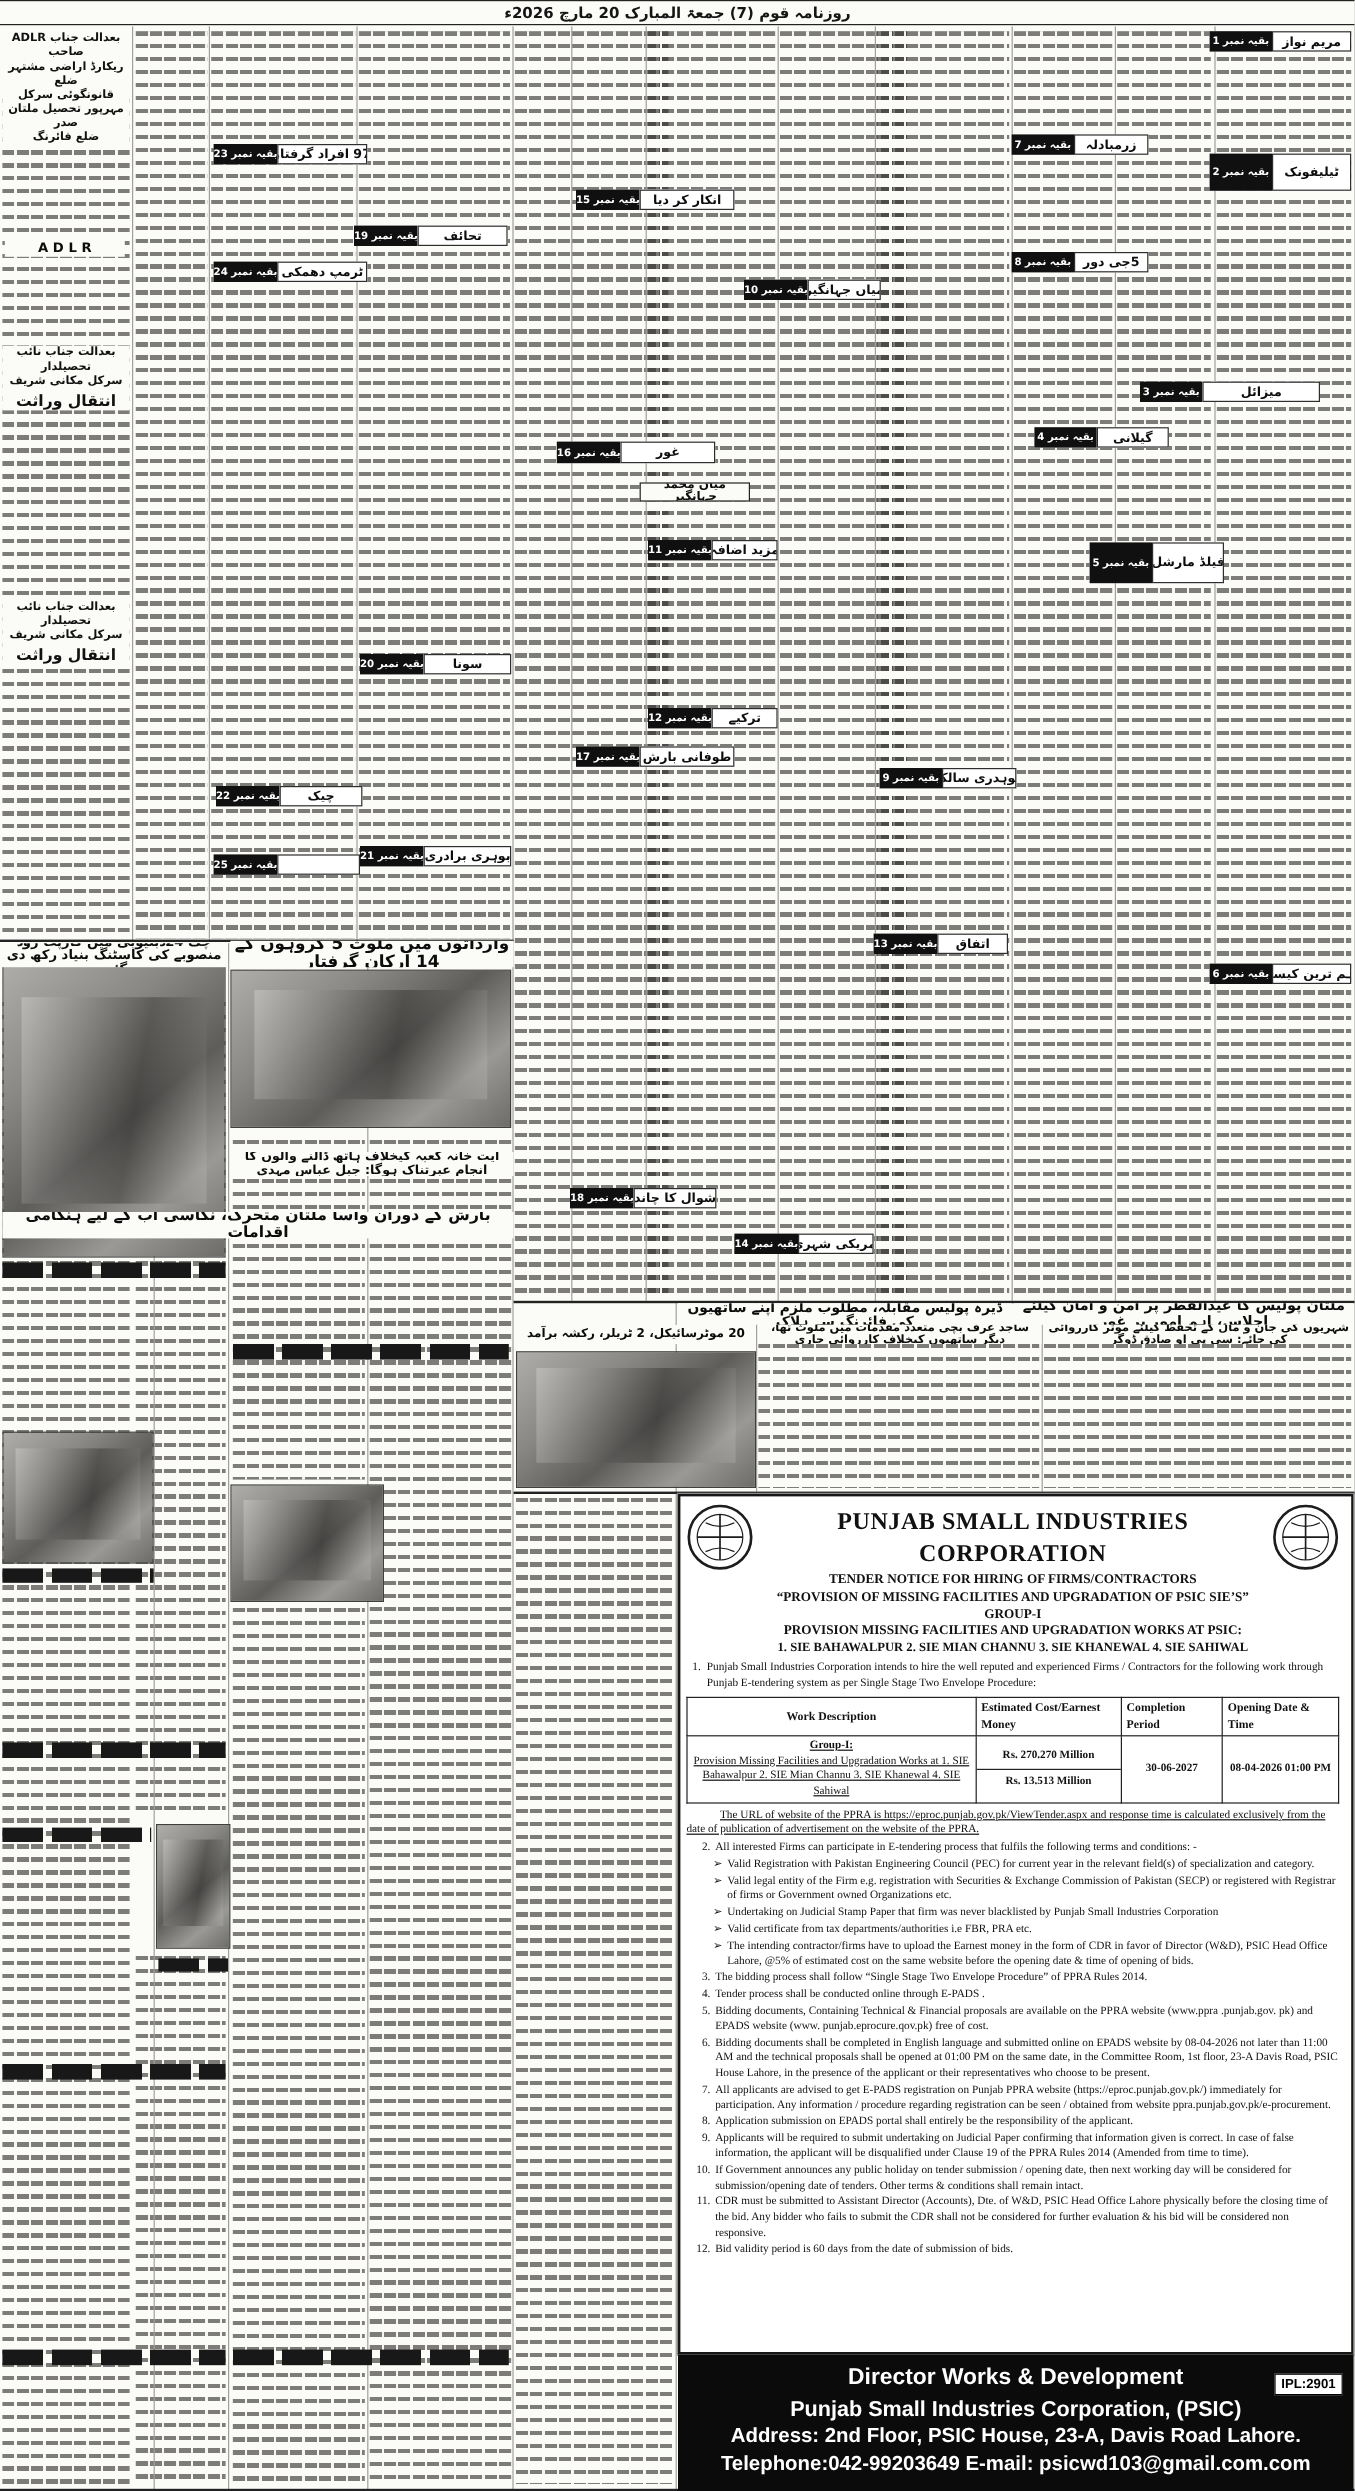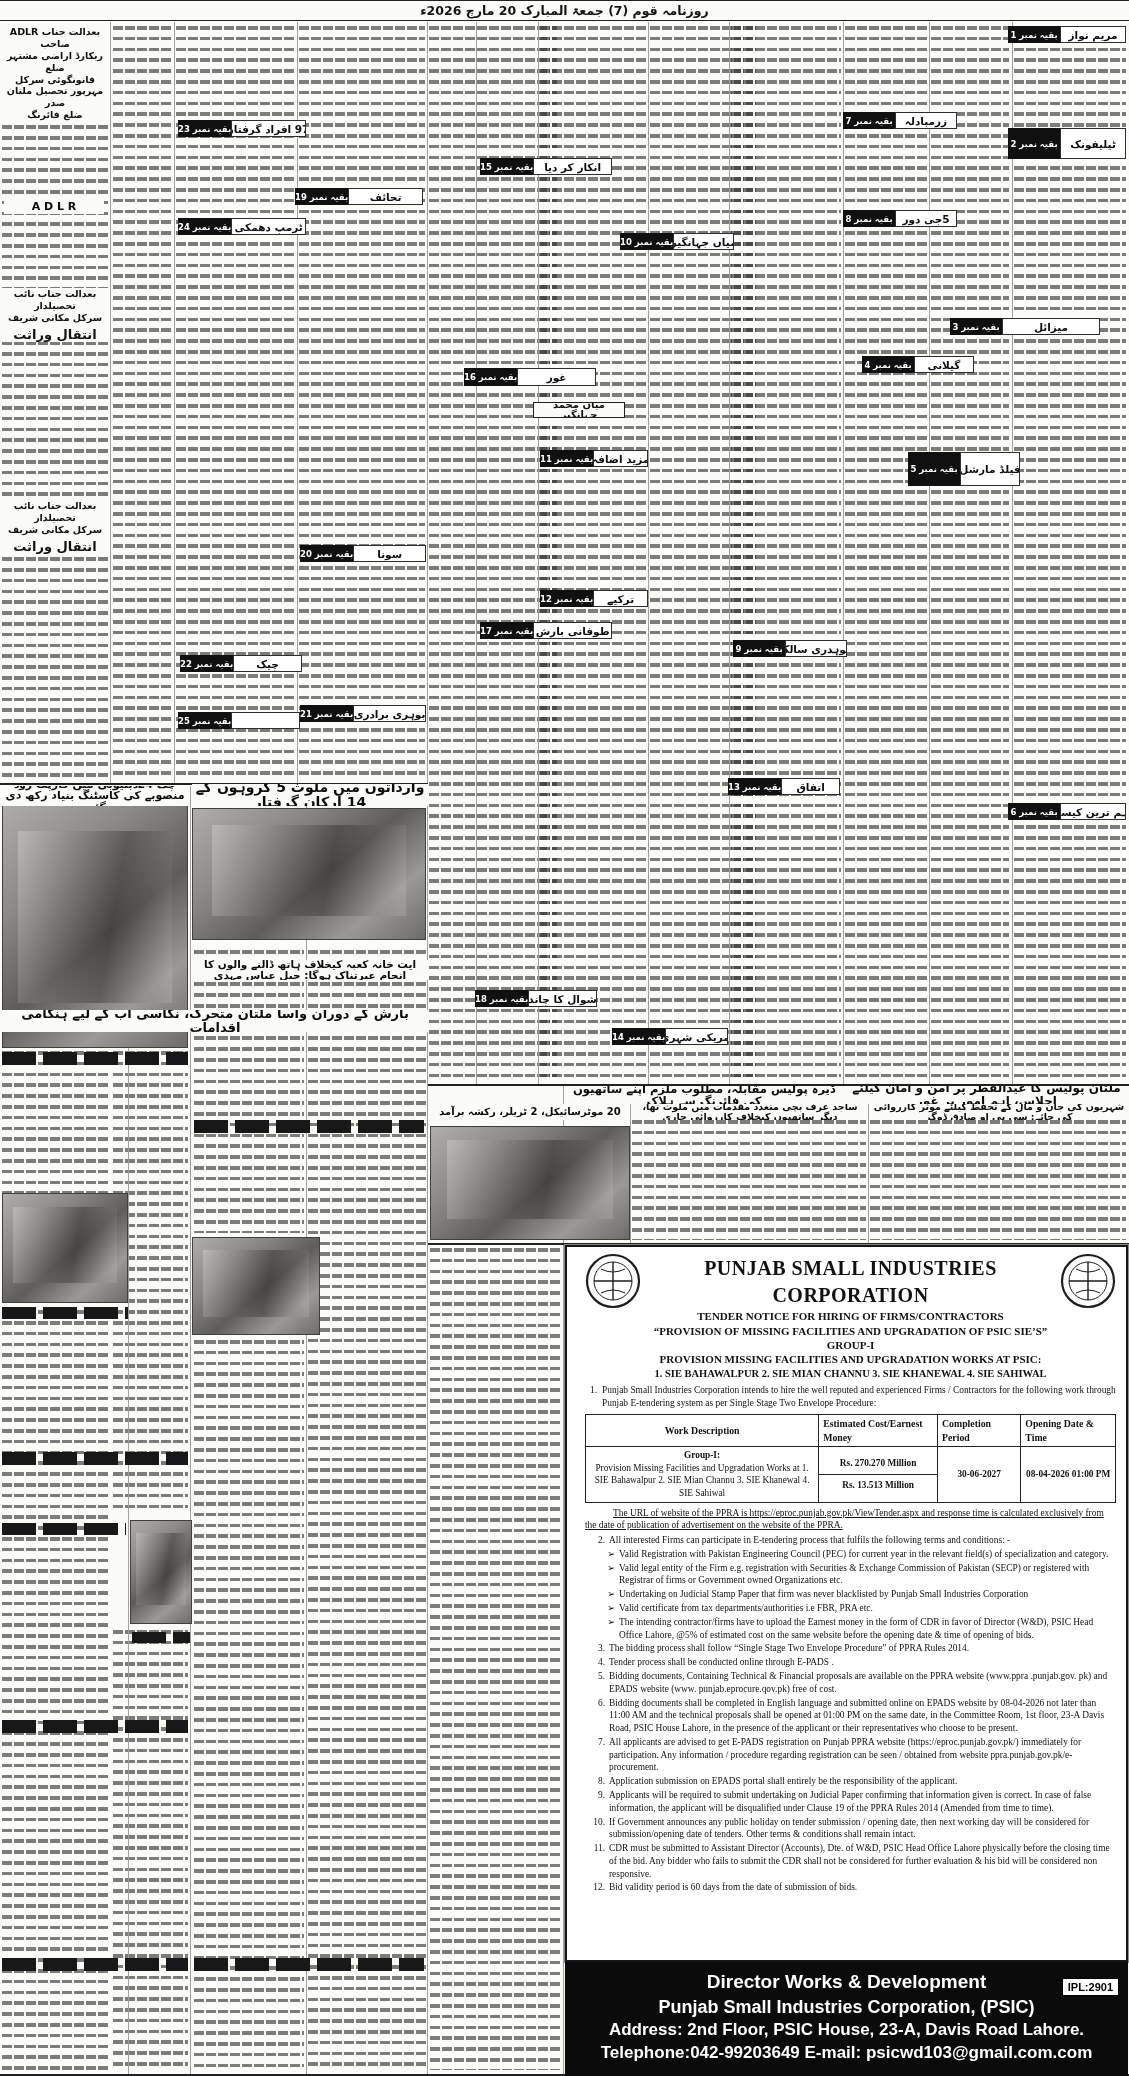--- a/index.html
+++ b/index.html
@@ -28,32 +28,32 @@
              display:flex;align-items:center;justify-content:center;white-space:nowrap;}
   .cont .ttl{flex:1;background:#fff;border:1px solid #2e2e2e;font-size:10.5px;font-weight:bold;
              display:flex;align-items:center;justify-content:center;white-space:nowrap;overflow:hidden;color:#0d0d0d;}
   .headline{z-index:3;background:#fbfbf7;color:#0c0c0c;font-weight:bold;display:flex;align-items:center;
             justify-content:center;text-align:center;line-height:1.05;overflow:hidden;}
   .legal{z-index:3;text-align:center;font-weight:bold;color:#111;background:#fbfbf7;}
   .legal .ln{font-size:9.5px;line-height:1.25;}
   .legal .tt{font-size:13px;margin-top:3px;letter-spacing:1px;}
   
   .tender{left:565px;top:1245px;width:563px;height:717px;background:#fff;border:2px solid #161616;
-          outline:1px solid #8a8a8a;padding:6px 10px 4px 18px;font-size:9.4px;line-height:1.36;z-index:4;color:#111;}
+          outline:1px solid #8a8a8a;padding:6px 10px 4px 5px;font-size:9.4px;line-height:1.36;z-index:4;color:#111;}
   .t-head{display:flex;align-items:flex-start;gap:6px;}
   .t-titles{flex:1;text-align:center;}
   .t1{font-size:20px;font-weight:bold;letter-spacing:.5px;margin-top:2px;}
   .t2{font-size:11px;font-weight:bold;line-height:1.3;}
   .t3{font-size:10.5px;font-weight:bold;}
   .t-intro{margin-top:3px;display:flex;gap:5px;}
   .t-intro .num{flex:0 0 12px;text-align:right;}
   .t-tbl{width:100%;border-collapse:collapse;margin:5px 0 4px 0;}
   .t-tbl th,.t-tbl td{border:1px solid #222;font-size:9.3px;padding:2px 4px;vertical-align:middle;}
   .t-tbl th{text-align:left;font-size:9.8px;}
-  .t-tbl .work{text-align:center;}
+  .t-tbl .work{text-align:center;text-decoration:underline;}
   .t-tbl .costcell{padding:0;}
   .t-tbl .cost{padding:4px;text-align:center;font-weight:bold;}
   .t-tbl .cost+.cost{border-top:1px solid #222;}
   .t-tbl .ctr{text-align:center;font-weight:bold;}
   .t-url{margin:2px 0 2px 0;text-indent:28px;text-decoration:underline;}
   .cl{display:flex;gap:4px;margin:0 0 1px 6px;}
   .cl .m{flex:0 0 14px;text-align:right;}
   .cl.bl{margin-left:16px;}
   
   .footerblk{left:565px;top:1962px;width:563px;height:114px;background:#0b0b0b;color:#fff;

